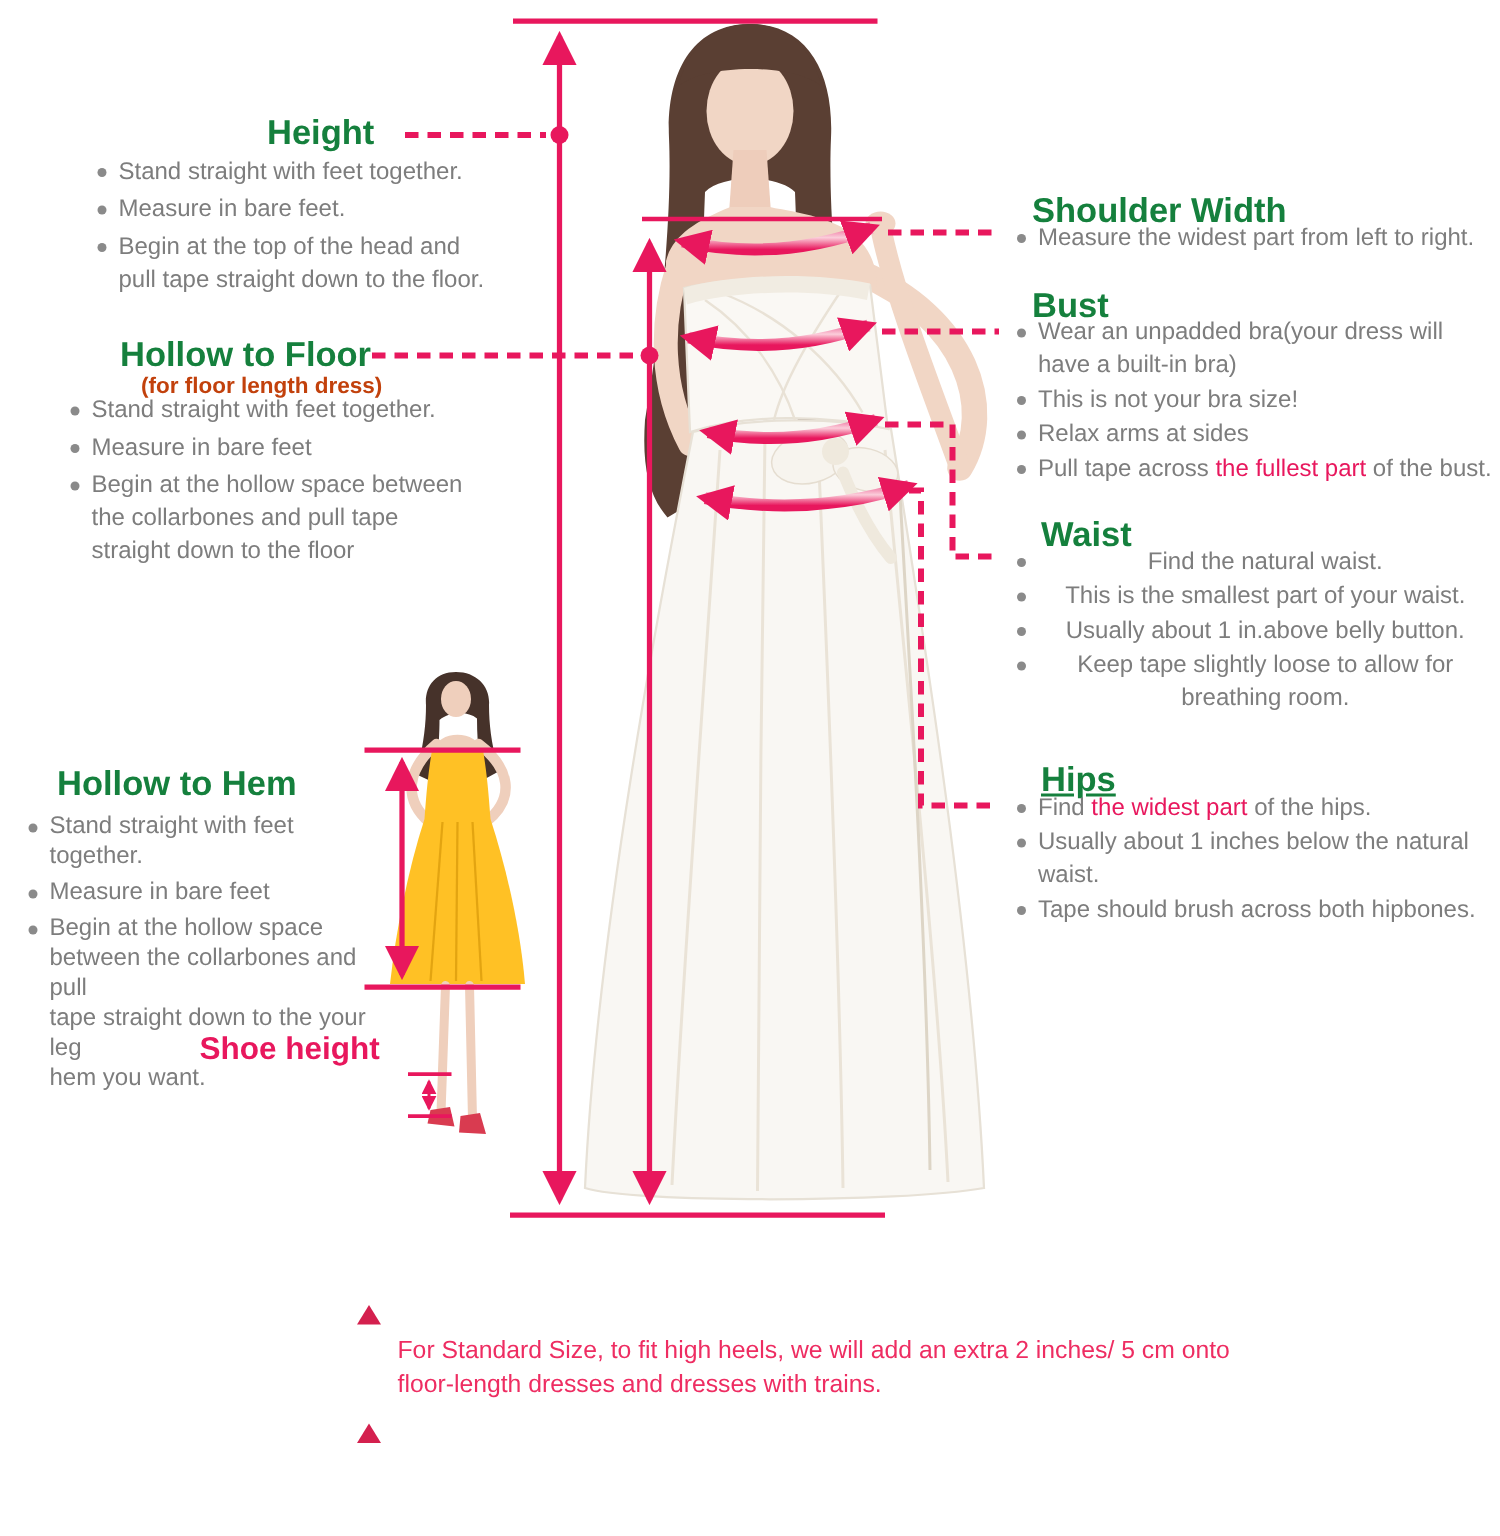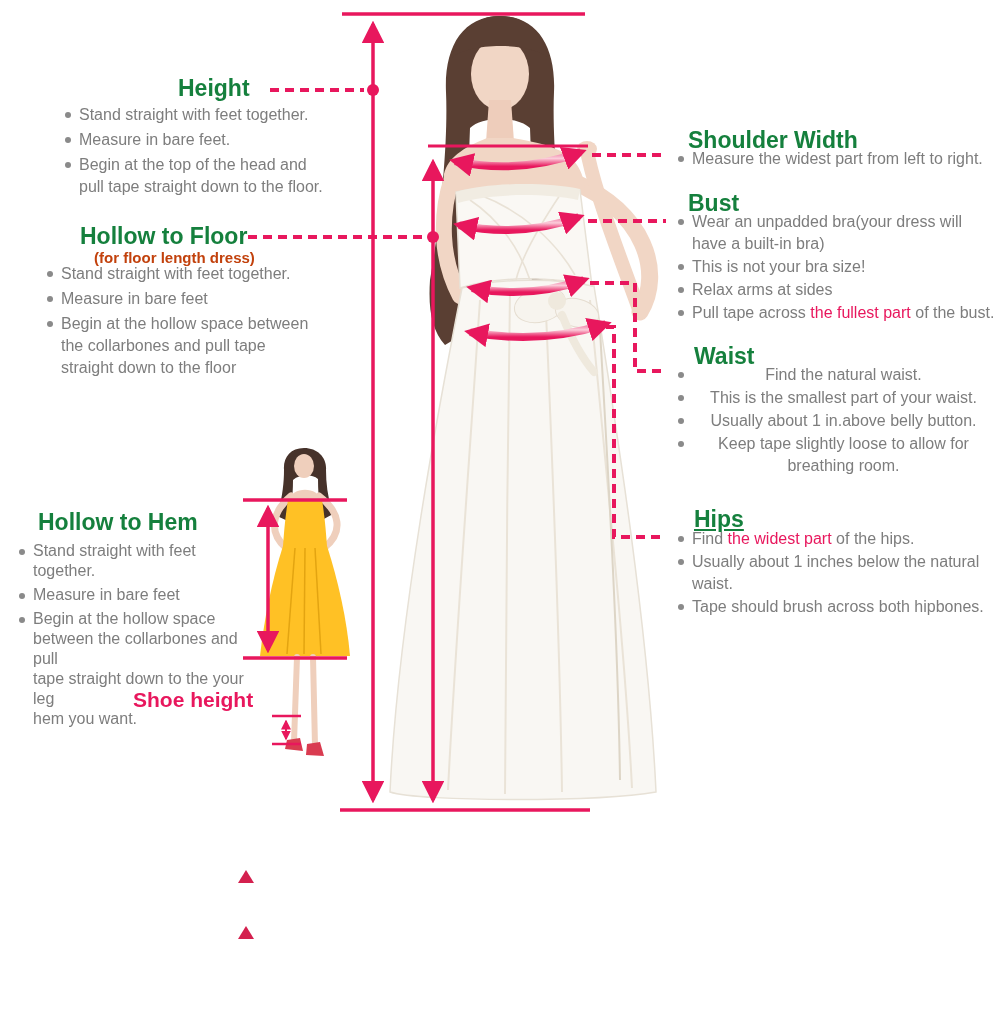--- a/index.html
+++ b/index.html
@@ -196,18 +196,19 @@
 <div class="abs heading" style="left:694px;top:507px;text-decoration:underline;">Hips</div>
 <ul class="blist rcol abs" style="left:675px;top:528px;width:320px;">
   <li><span>Find </span><span class="hl">the widest part</span><span> of the hips.</span></li>
   <li>Usually about 1 inches below the natural
 waist.</li>
   <li>Tape should brush across both hipbones.</li>
 </ul>
 
 <div class="abs" style="left:238px;top:866px;width:600px;">
   <div class="note">
-    <span class="tri"></span>
+    <span class="tri"></span><span>For Standard Size, to fit high heels, we will add an extra 2 inches/ 5  cm onto
+floor-length dresses and dresses with trains.</span>
   </div>
   <div class="note">
     <span class="tri"></span>
   </div>
 </div>
 
 </body></html>

